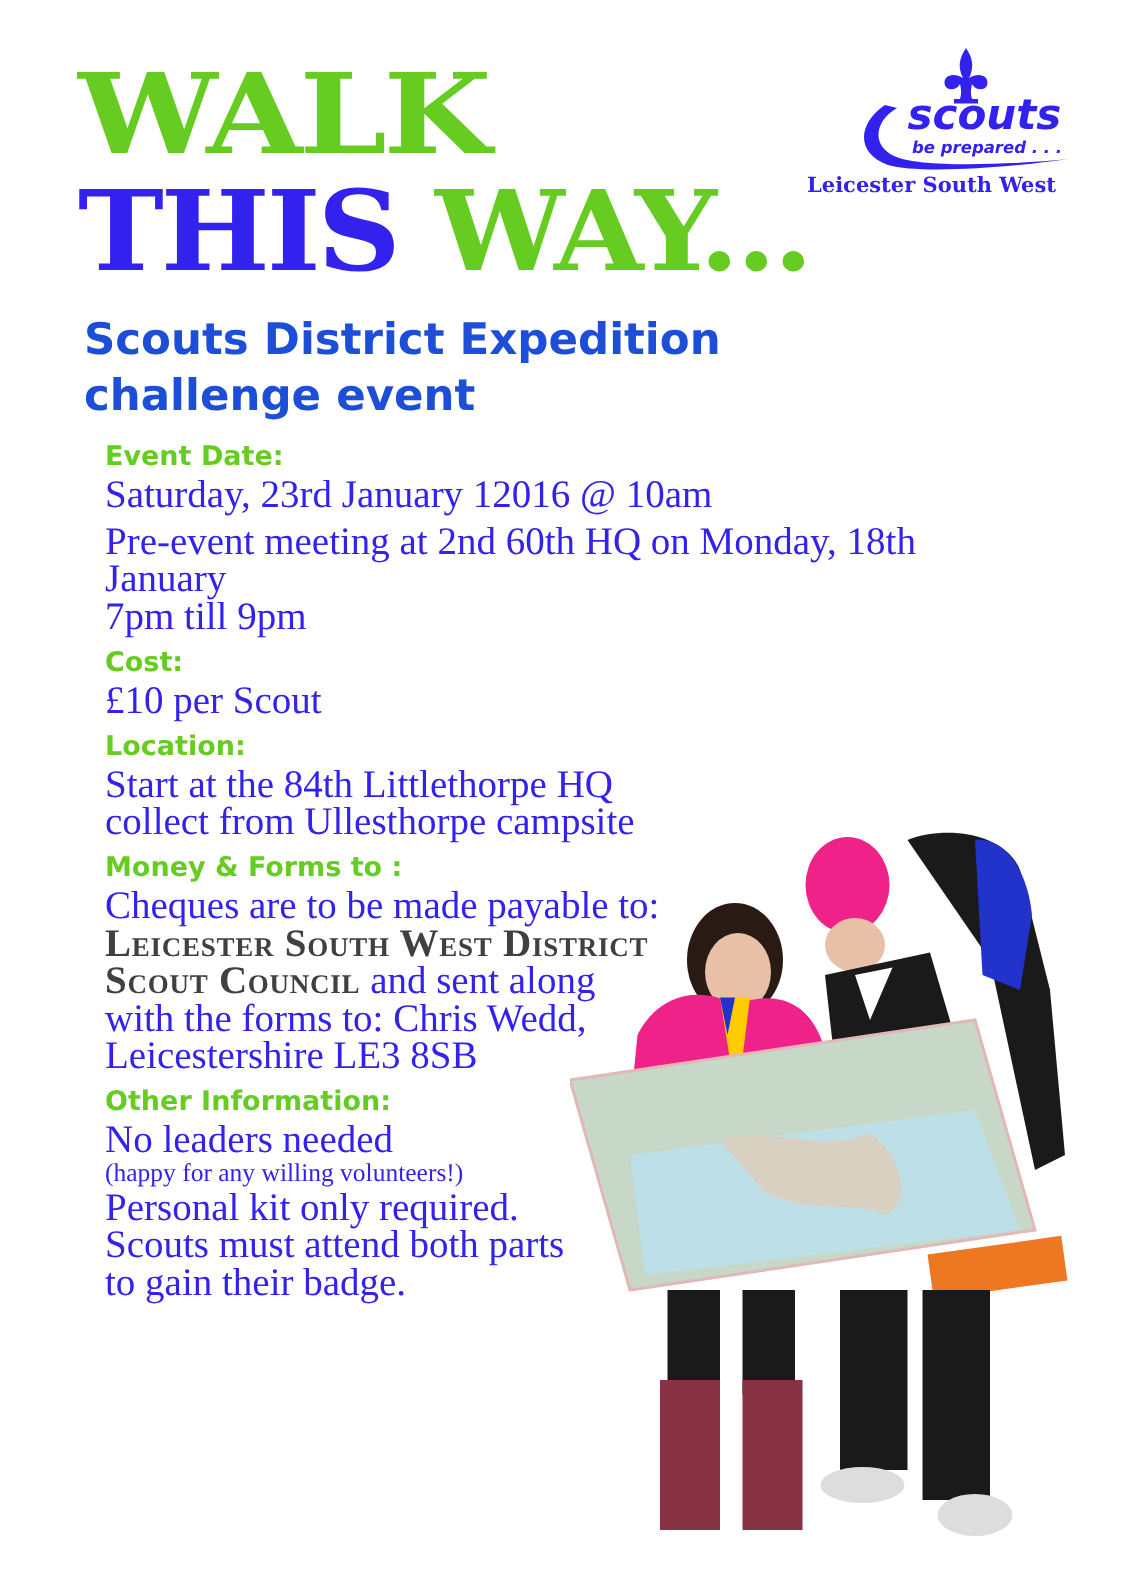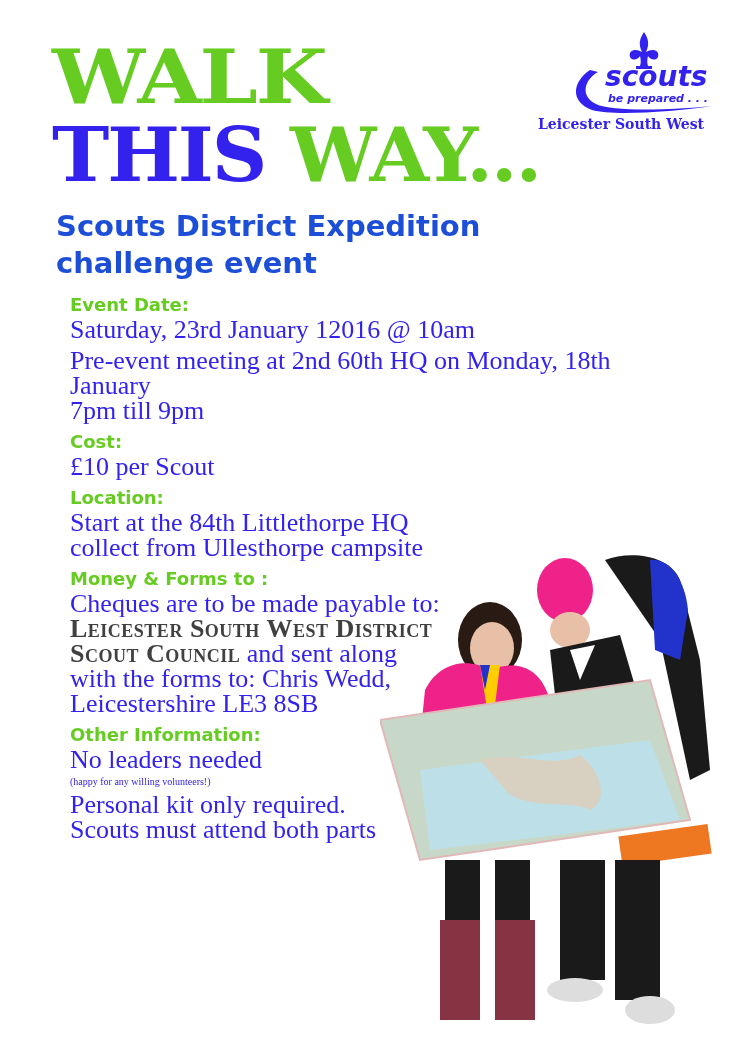--- a/index.html
+++ b/index.html
@@ -7,21 +7,21 @@
   .title1, .title2 { position:absolute; left:52px; font-family:"DejaVu Serif", serif; font-weight:900; letter-spacing:-2px; line-height:1; }
   .title1 { top:40px; font-size:74px; color:#66cc22; transform:scaleX(1.12); transform-origin:left; }
   .title2 { top:118px; font-size:74px; transform:scaleX(1.04); transform-origin:left; }
   .blue { color:#3322ee; }
   .green { color:#66cc22; }
   .subtitle { position:absolute; left:56px; top:208px; width:470px; font-family:"DejaVu Sans", sans-serif; font-weight:bold; font-size:29px; line-height:37px; color:#1d4ed8; }
   .content { position:absolute; left:54px; top:292px; width:620px; font-family:"Liberation Serif", serif;margin-left:16px; }
   .sec { margin-bottom:6px; }
   .label { font-family:"DejaVu Sans", sans-serif; font-weight:bold; font-size:18px; color:#66cc22; line-height:25px; }
   .line { font-size:26px; color:#3322ee; line-height:25px; }
-  .small { font-size:10px; color:#3322ee; line-height:20px; }
+  .small { font-size:17px; color:#3322ee; line-height:20px; }
   .sc { font-variant:small-caps; font-weight:bold; color:#404040; letter-spacing:0.5px; }
   .logo { position:absolute; left:562px; top:30px; width:180px; height:105px; }
   .logo-district { position:absolute; left:538px; top:116px; font-family:"DejaVu Serif", serif; font-weight:bold; font-size:14px; color:#3322ee; }
   .photo { position:absolute; left:380px; top:540px; width:350px; height:500px; }
 </style>
 </head>
 <body>
 
 <div class="title1">WALK</div>
 <div class="title2">
@@ -72,20 +72,21 @@
     <div class="line"><span class="sc">Scout Council</span><span> and sent along</span></div>
     <div class="line">with the forms to: Chris Wedd,</div>
     <div class="line">Leicestershire LE3 8SB</div>
   </div>
   <div class="sec">
     <div class="label">Other Information:</div>
     <div class="line">No leaders needed</div>
     <div class="small">(happy for any willing volunteers!)</div>
     <div class="line">Personal kit only required.</div>
     <div class="line">Scouts must attend both parts</div>
+    <div class="line">to gain their badge.</div>
   </div>
 </div>
 
 <div class="photo">
   <svg width="350" height="500" viewBox="0 0 350 500">
 
     <path d="M225 20 C250 10 290 15 300 40 L320 120 L330 230 L310 240 L280 100 Z" fill="#1a1a1a"></path>
     <path d="M270 20 C290 18 305 40 308 70 L300 120 L275 110 Z" fill="#2233cc"></path>
 
     <ellipse cx="185" cy="50" rx="28" ry="32" fill="#ee2288"></ellipse>

